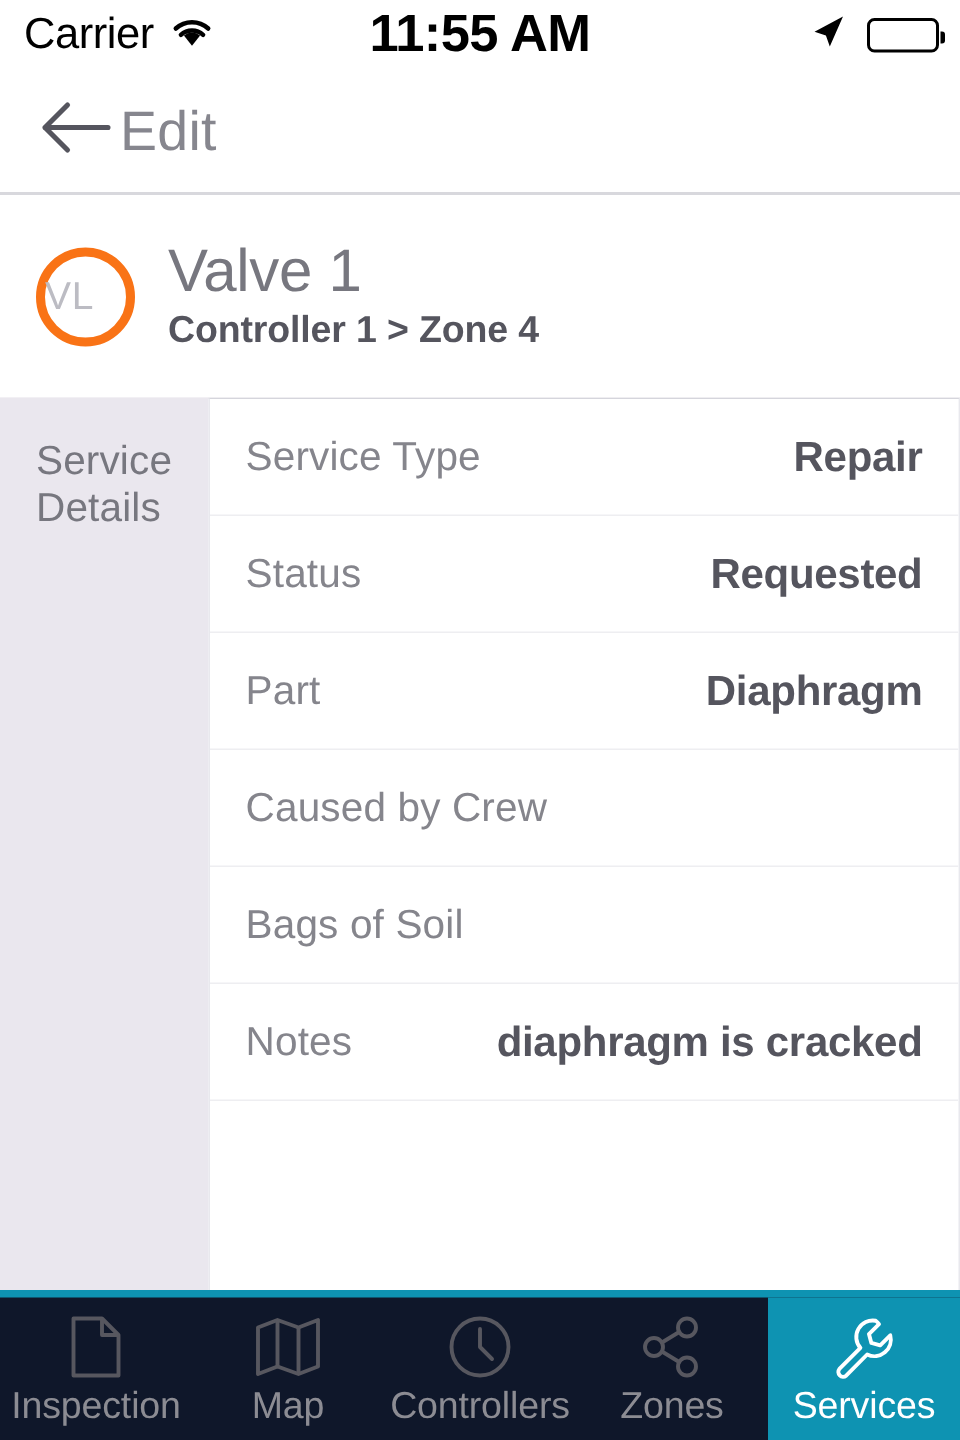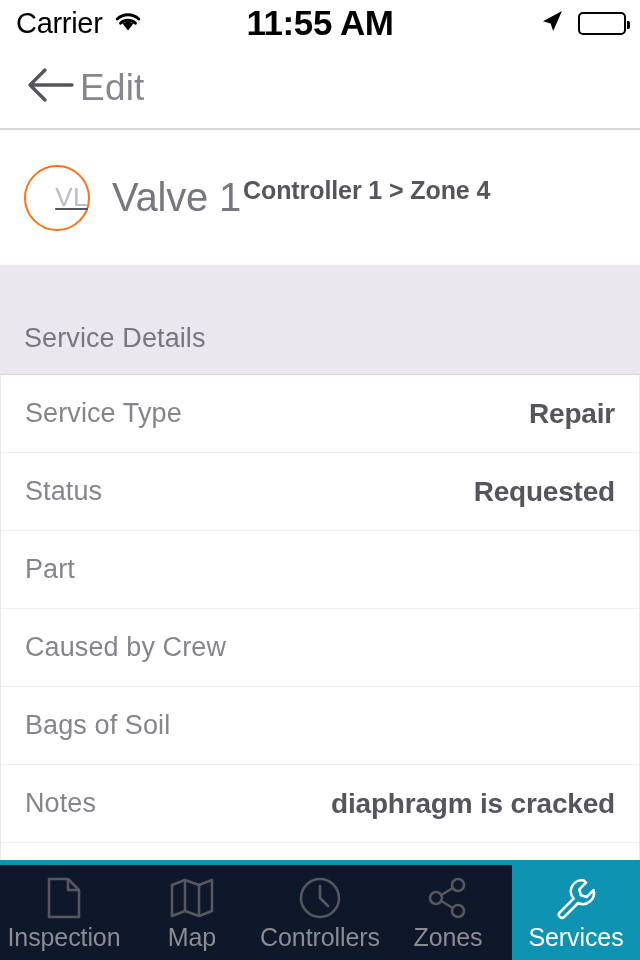--- a/index.html
+++ b/index.html
@@ -122,56 +122,55 @@
     flex: 0 0 135px;
     display: flex;
     align-items: center;
     padding: 0 24px;
     background: #ffffff;
   }
   .avatar {
     width: 66px;
     height: 66px;
     border-radius: 50%;
-    border: 2px solid #f97316;
-    display: flex;
-    align-items: center;
-    justify-content: flex-end;
+    border: 6px solid #f97316;
+    display: flex;
+    align-items: center;
+    justify-content: flex-start;
     flex: 0 0 66px;
     margin-right: 22px;
-    text-decoration: underline;
   }
   .avatar-initials {
     font-size: 26px;
     color: #bcbcc3;
     font-weight: 400;
     letter-spacing: 0.5px;
   }
-  .entity-text { display: flex; gap: 2px; }
+  .entity-text { display: flex; flex-direction: column; gap: 2px; }
   .entity-title {
     font-size: 40px;
     font-weight: 300;
     color: #77777f;
     line-height: 1.08;
     letter-spacing: -0.2px;
   }
   .entity-subtitle {
     font-size: 25px;
     font-weight: 700;
     color: #55555e;
     letter-spacing: -0.1px;
   }
 
   
   .content {
     flex: 1 1 auto;
     overflow: hidden;
     background: #eae7ee;
     display: flex;
-    flex-direction: column;
+    flex-direction: row;
   }
   .section-header {
     height: 109px;
     flex: 0 0 109px;
     display: flex;
     align-items: flex-end;
     padding: 0 24px 20px 24px;
     background: #eae7ee;
   }
   .section-header-title {
@@ -311,20 +310,21 @@
         <div class="list-row">
           <span class="row-label">Service Type</span>
           <span class="row-value">Repair</span>
         </div>
         <div class="list-row">
           <span class="row-label">Status</span>
           <span class="row-value">Requested</span>
         </div>
         <div class="list-row">
           <span class="row-label">Part</span>
+          <span class="row-value">Diaphragm</span>
         </div>
         <div class="list-row">
           <span class="row-label">Caused by Crew</span>
           <span class="row-value"></span>
         </div>
         <div class="list-row">
           <span class="row-label">Bags of Soil</span>
           <span class="row-value"></span>
         </div>
         <div class="list-row">

